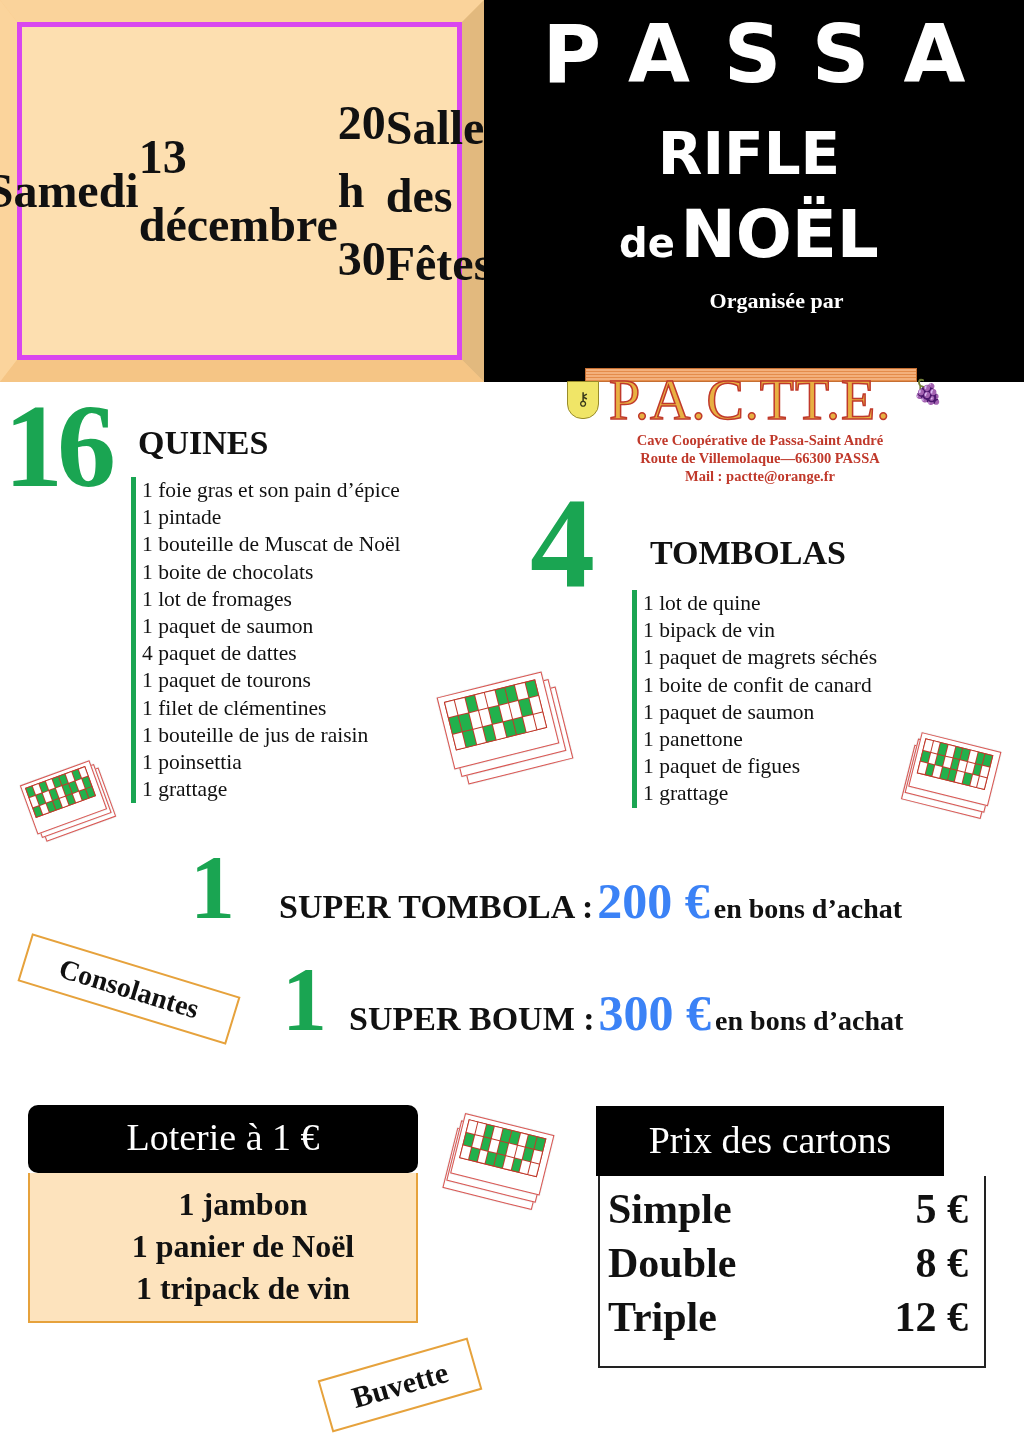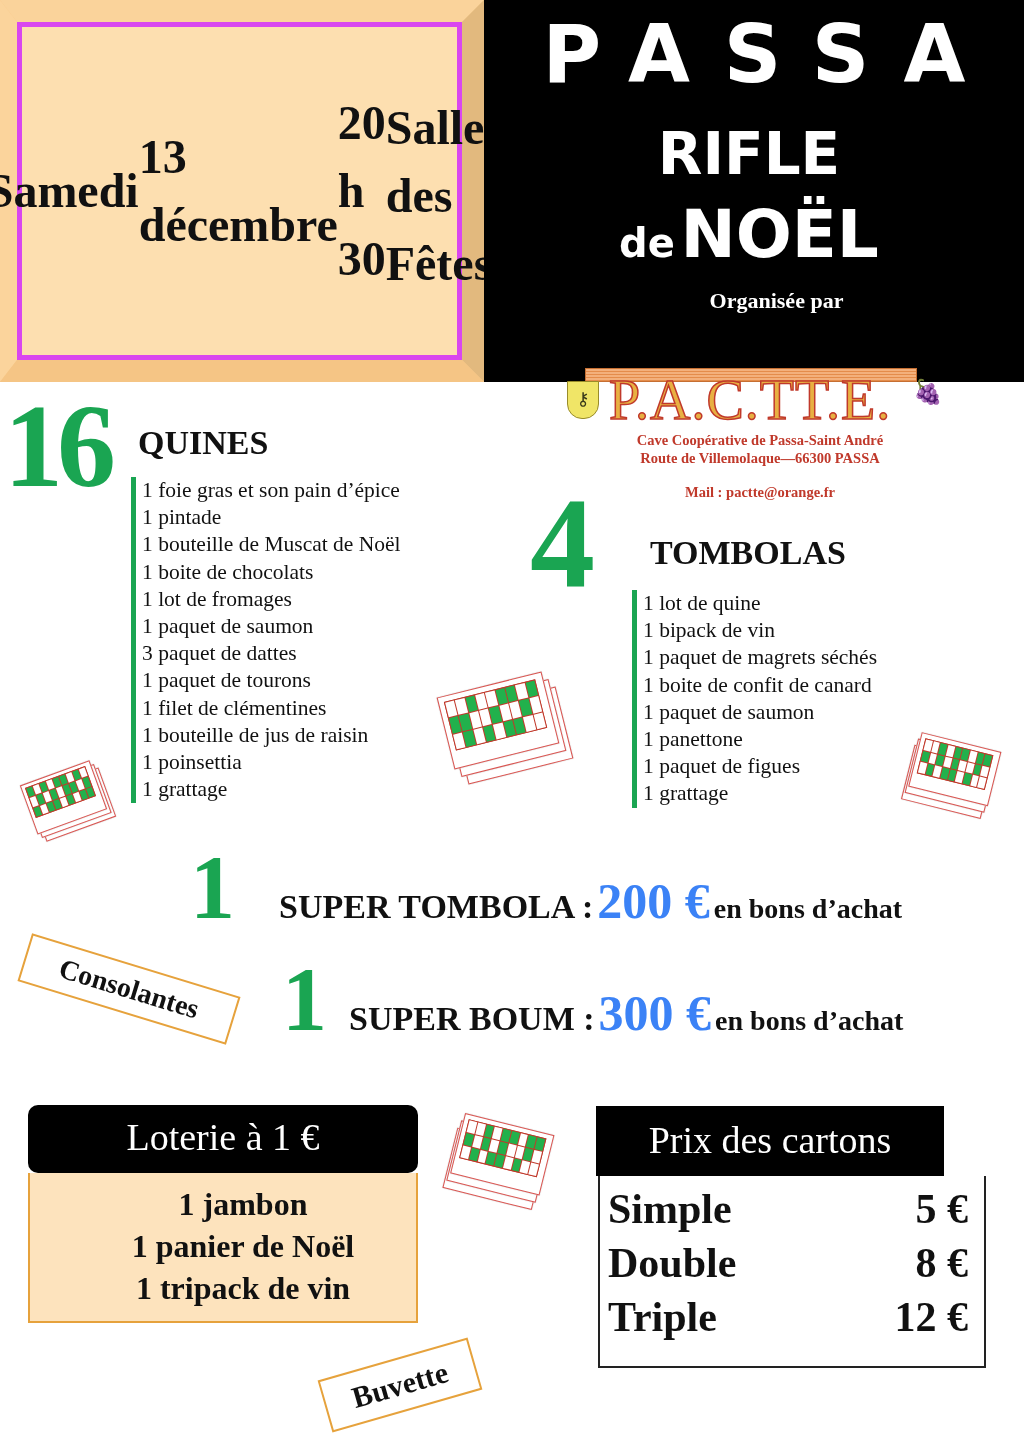--- a/index.html
+++ b/index.html
@@ -105,33 +105,33 @@
   <div class="orga">Organisée par</div>
 </div>
 
 <div class="abs logo">
   <div class="columnbar"></div>
   <div class="shield">⚷</div>
   <div class="name">P.A.C.TT.E.</div>
   <div class="grapes">🍇</div>
   <div class="sub" style="top:64px;">Cave Coopérative de Passa-Saint André</div>
   <div class="sub" style="top:82px;">Route de Villemolaque—66300 PASSA</div>
-  <div class="sub" style="top:116px;">Mail : pactte@orange.fr</div>
+  <div class="sub" style="top:100px;">Mail : pactte@orange.fr</div>
 </div>
 
 <div class="abs big-num num16">16</div>
 <div class="abs title quines-title">QUINES</div>
 <div class="abs list quines-list">
   <div>1 foie gras et son pain d’épice</div>
   <div>1 pintade</div>
   <div>1 bouteille de Muscat de Noël</div>
   <div>1 boite de chocolats</div>
   <div>1 lot de fromages</div>
   <div>1 paquet de saumon</div>
-  <div>3 paquet de dattes</div>
+  <div>4 paquet de dattes</div>
   <div>1 paquet de tourons</div>
   <div>1 filet de clémentines</div>
   <div>1 bouteille de jus de raisin</div>
   <div>1 poinsettia</div>
   <div>1 grattage</div>
 </div>
 
 <div class="abs big-num num4">4</div>
 <div class="abs title tombolas-title">TOMBOLAS</div>
 <div class="abs list tombolas-list">

